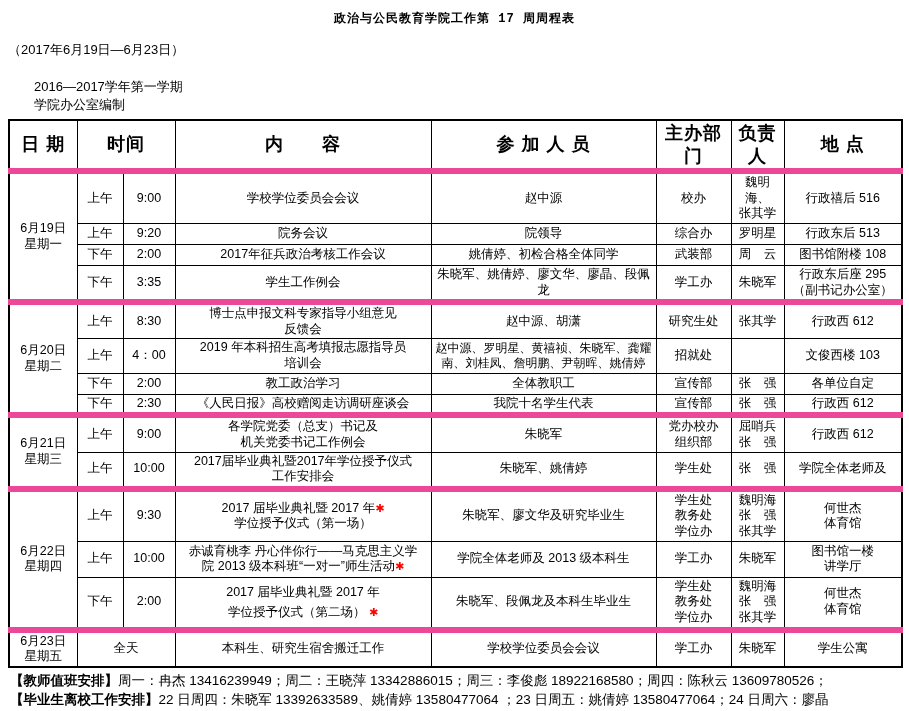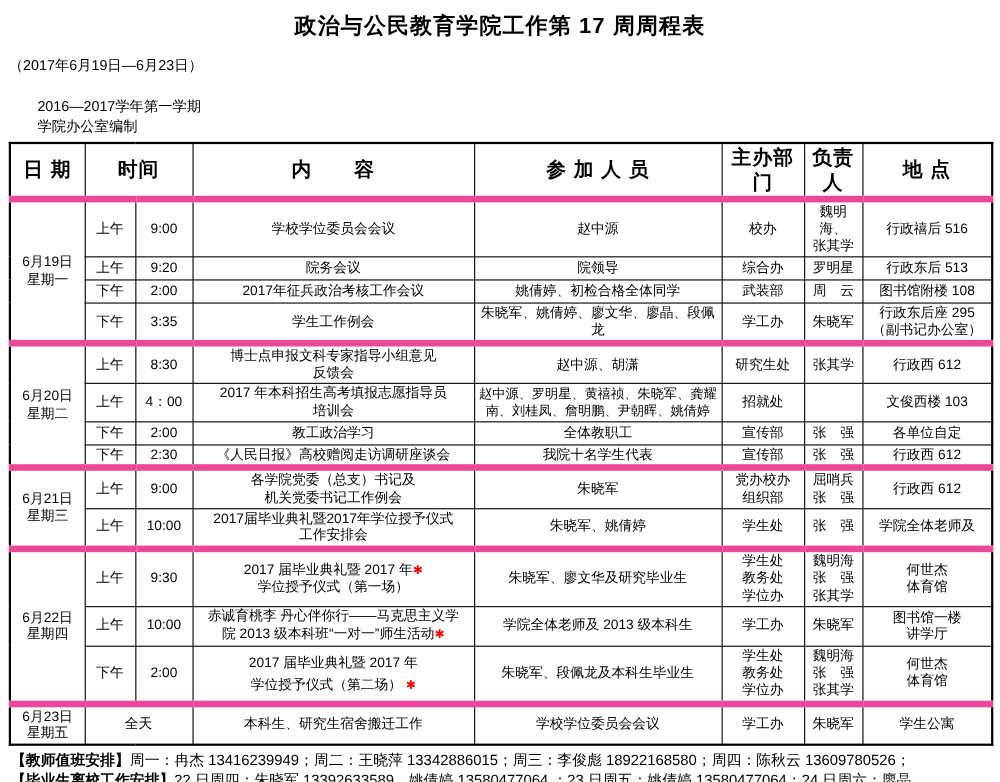--- a/index.html
+++ b/index.html
@@ -4,21 +4,21 @@
 <style>
   * { margin:0; padding:0; box-sizing:border-box; }
   html,body { background:#fff; }
   body {
     width:909px; height:711px; overflow:hidden;
     color:#000;
     font-family:"Liberation Sans","DejaVu Sans",sans-serif;
     font-size:13px;
   }
   .page { padding:6px 8px 0 8px; }
-  .doc-title { text-align:center; font-weight:bold; font-size:20px; letter-spacing:1px; padding-top:4px; }
+  .doc-title { text-align:center; font-weight:bold; font-size:12px; letter-spacing:1px; padding-top:4px;font-family:Liberation Mono, monospace; }
   .doc-subtitle { font-size:13px; margin-top:14px; }
   .meta-row { display:flex; justify-content:space-between; margin-top:19px; font-size:13px; padding:0 2px 0 26px;flex-direction:column; }
   .meta-row .right { padding-right:44px; }
 
   table.sched { border-collapse:collapse; width:893px; margin-top:5px; table-layout:fixed; border:2px solid #000; }
   .sched td, .sched th {
     border:1px solid #000; text-align:center; vertical-align:middle;
     white-space:pre-line; font-size:12.5px; padding:1px 2px; overflow:hidden; line-height:1.25;
   }
   .sched th { font-weight:bold; font-size:18px; height:37px; letter-spacing:1px; }
@@ -116,21 +116,21 @@
       <td>博士点申报文科专家指导小组意见
 反馈会</td>
       <td>赵中源、胡潇</td>
       <td>研究生处</td>
       <td>张其学</td>
       <td>行政西 612</td>
     </tr>
     <tr style="height:31px">
       <td>上午</td>
       <td>4：00</td>
-      <td>2017 年本科招生高考填报志愿指导员
+      <td>2019 年本科招生高考填报志愿指导员
 培训会</td>
       <td style="font-size:12px">赵中源、罗明星、黄禧祯、朱晓军、龚耀南、刘桂凤、詹明鹏、尹朝晖、姚倩婷</td>
       <td>招就处</td>
       <td></td>
       <td>文俊西楼 103</td>
     </tr>
     <tr style="height:21px">
       <td>下午</td>
       <td>2:00</td>
       <td>教工政治学习</td>

